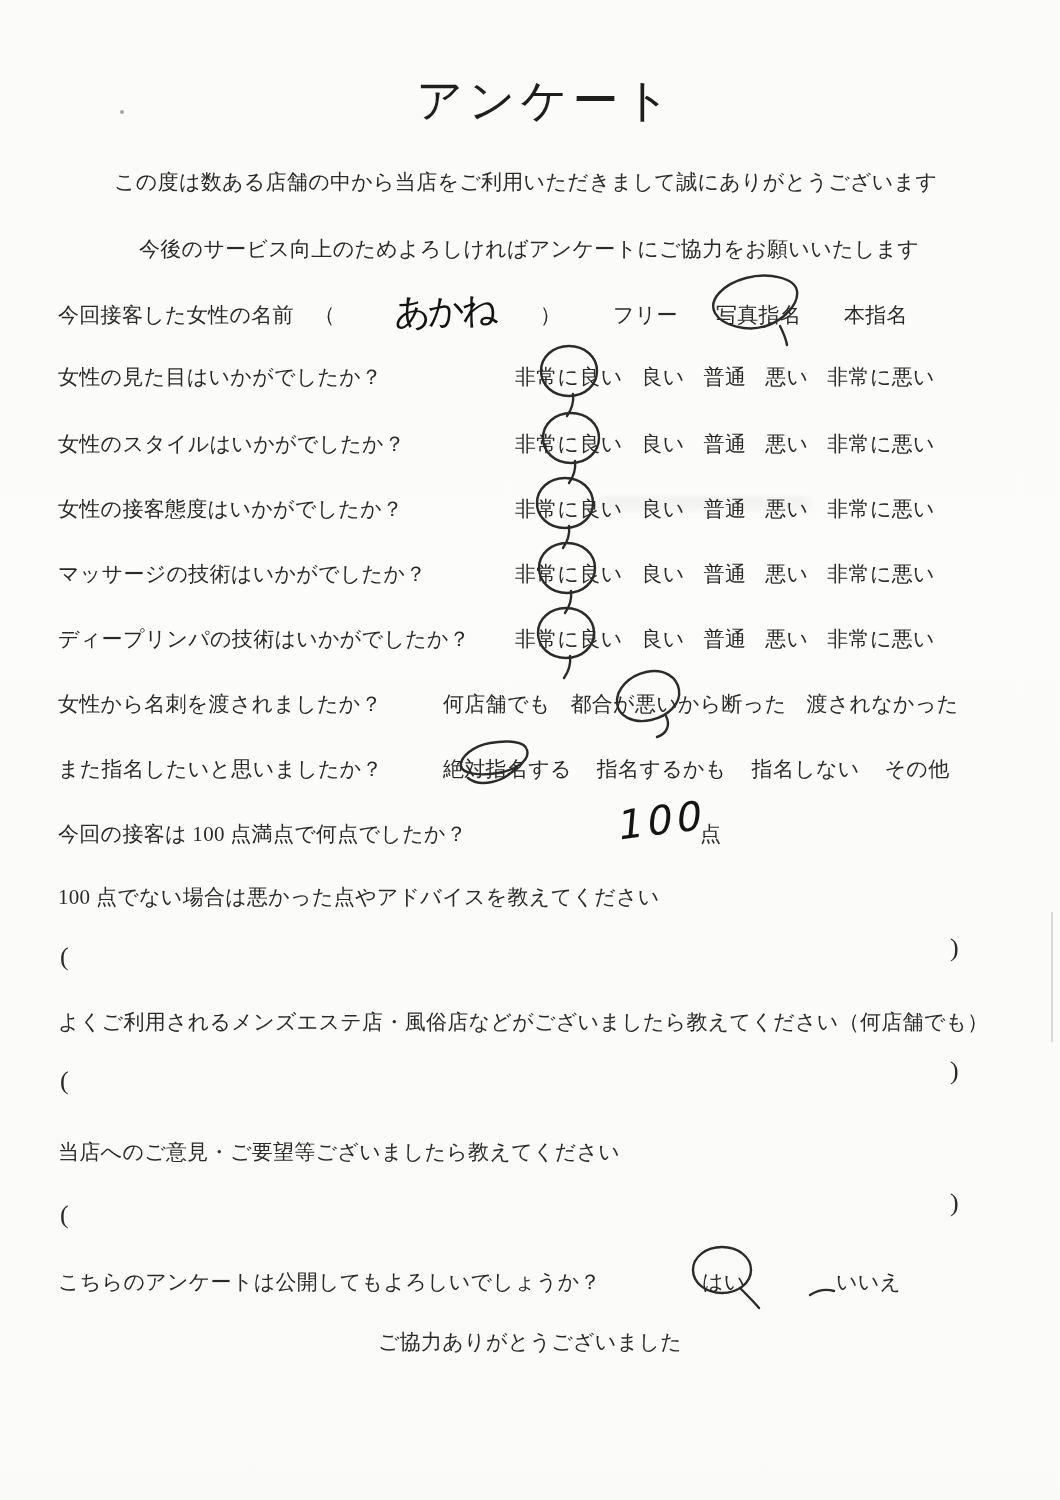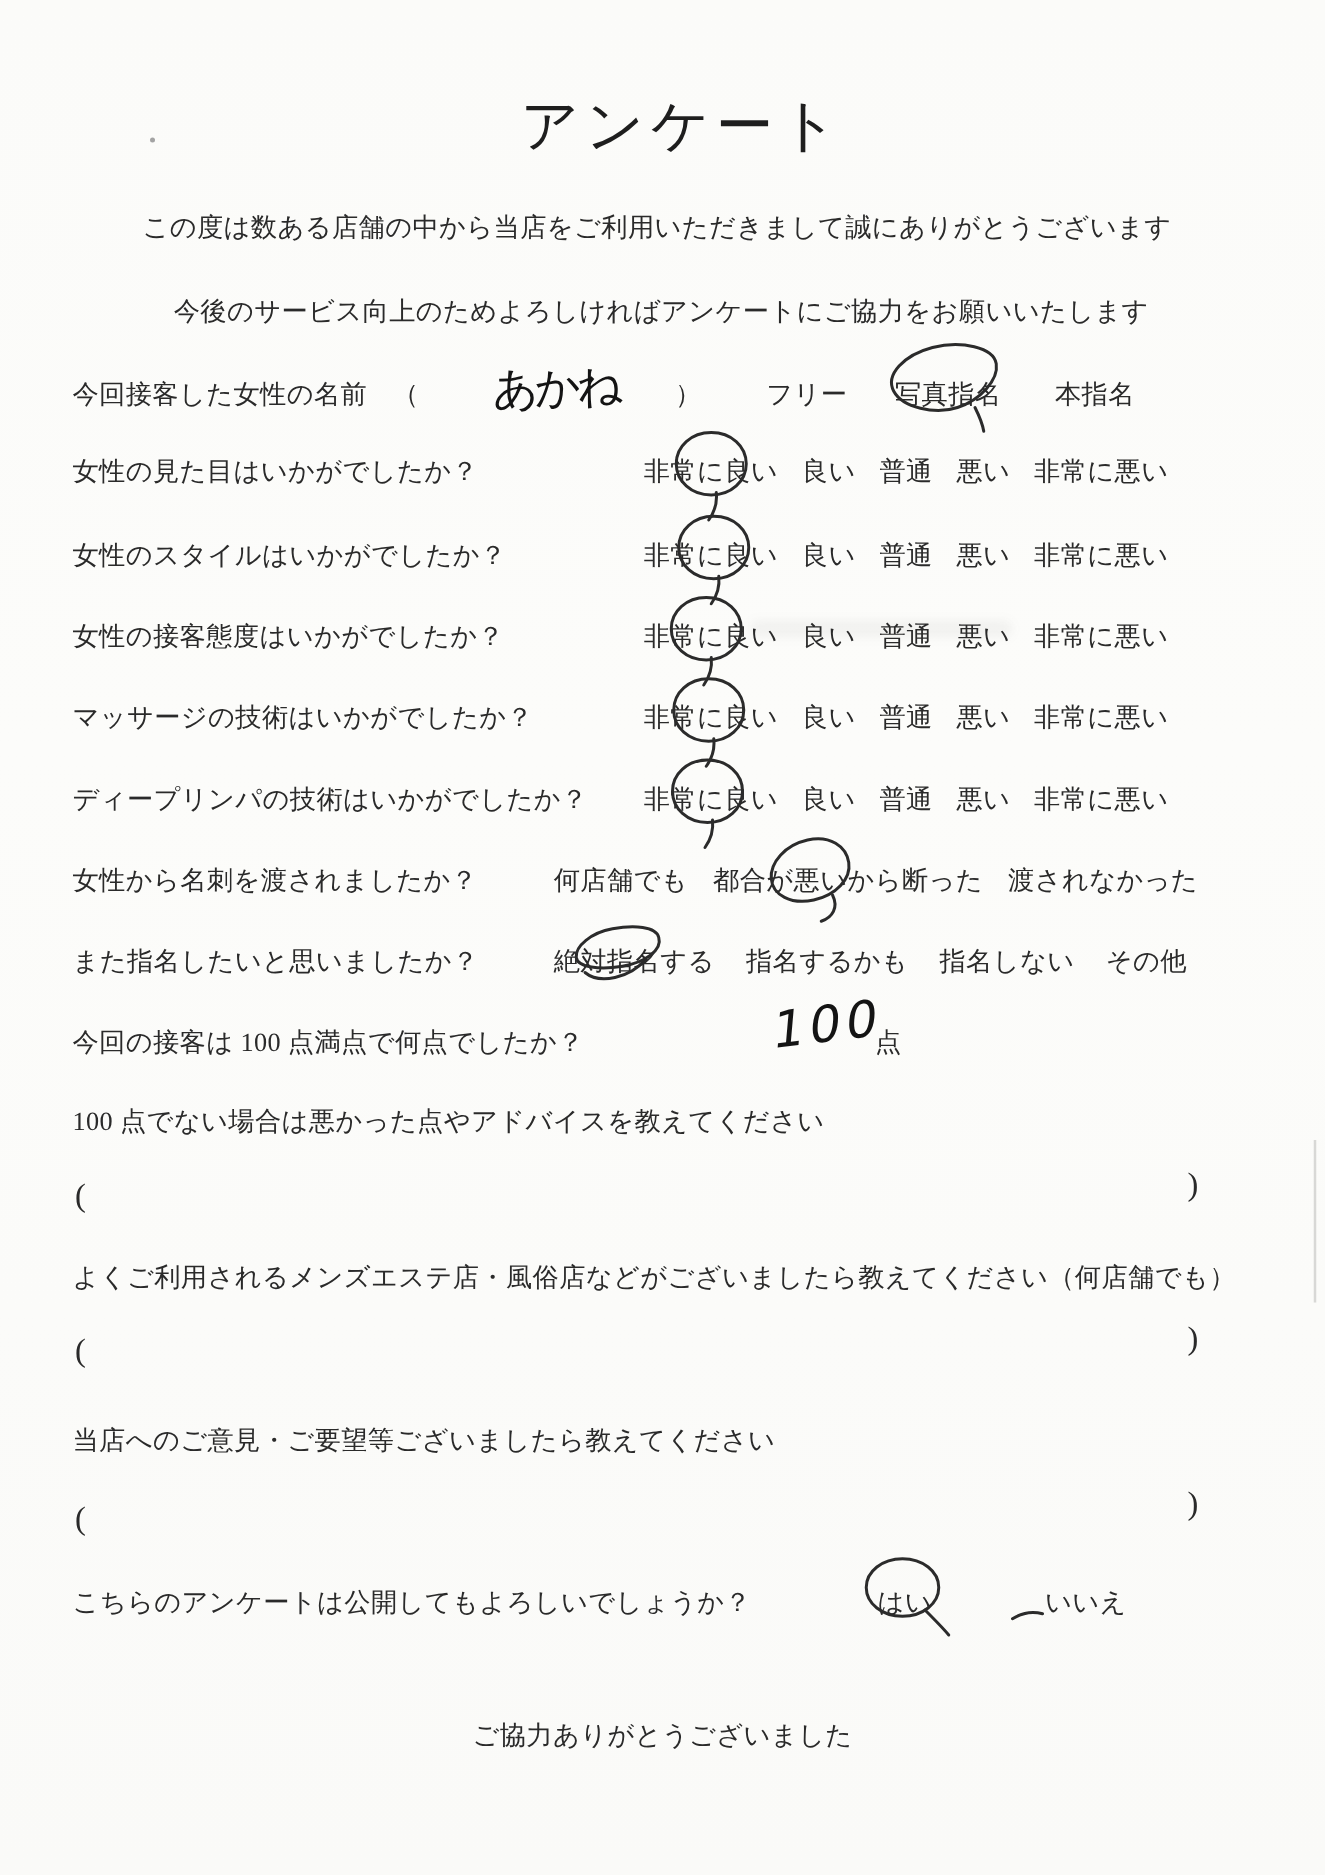--- a/index.html
+++ b/index.html
@@ -169,15 +169,15 @@
   <div class="t" style="left:702px;top:1270px;">はい</div>
   <div class="t" style="left:789px;top:1270px;margin-left:47px;">いいえ</div>
   <svg class="mark" style="left:690px;top:1244px;" width="74" height="70" viewBox="0 0 74 70">
     <path d="M 61 26 C 61 39, 48 49, 32 49 C 16 49, 3 39, 3 26 C 3 13, 16 3, 32 3 C 48 3, 61 13, 61 26"></path>
     <path d="M 50 44 C 58 52, 64 58, 69 64"></path>
   </svg>
   <svg class="mark" style="left:809px;top:1287px;" width="26" height="10" viewBox="0 0 26 10">
     <path d="M 1 8 C 9 3, 18 2, 25 4"></path>
   </svg>
 
-  <div class="t" style="left:0;top:1330px;width:100%;text-align:center;margin-top:46px;">ご協力ありがとうございました</div>
+  <div class="t" style="left:0;top:1330px;width:100%;text-align:center;">ご協力ありがとうございました</div>
 
 </div>
 
 </body></html>

